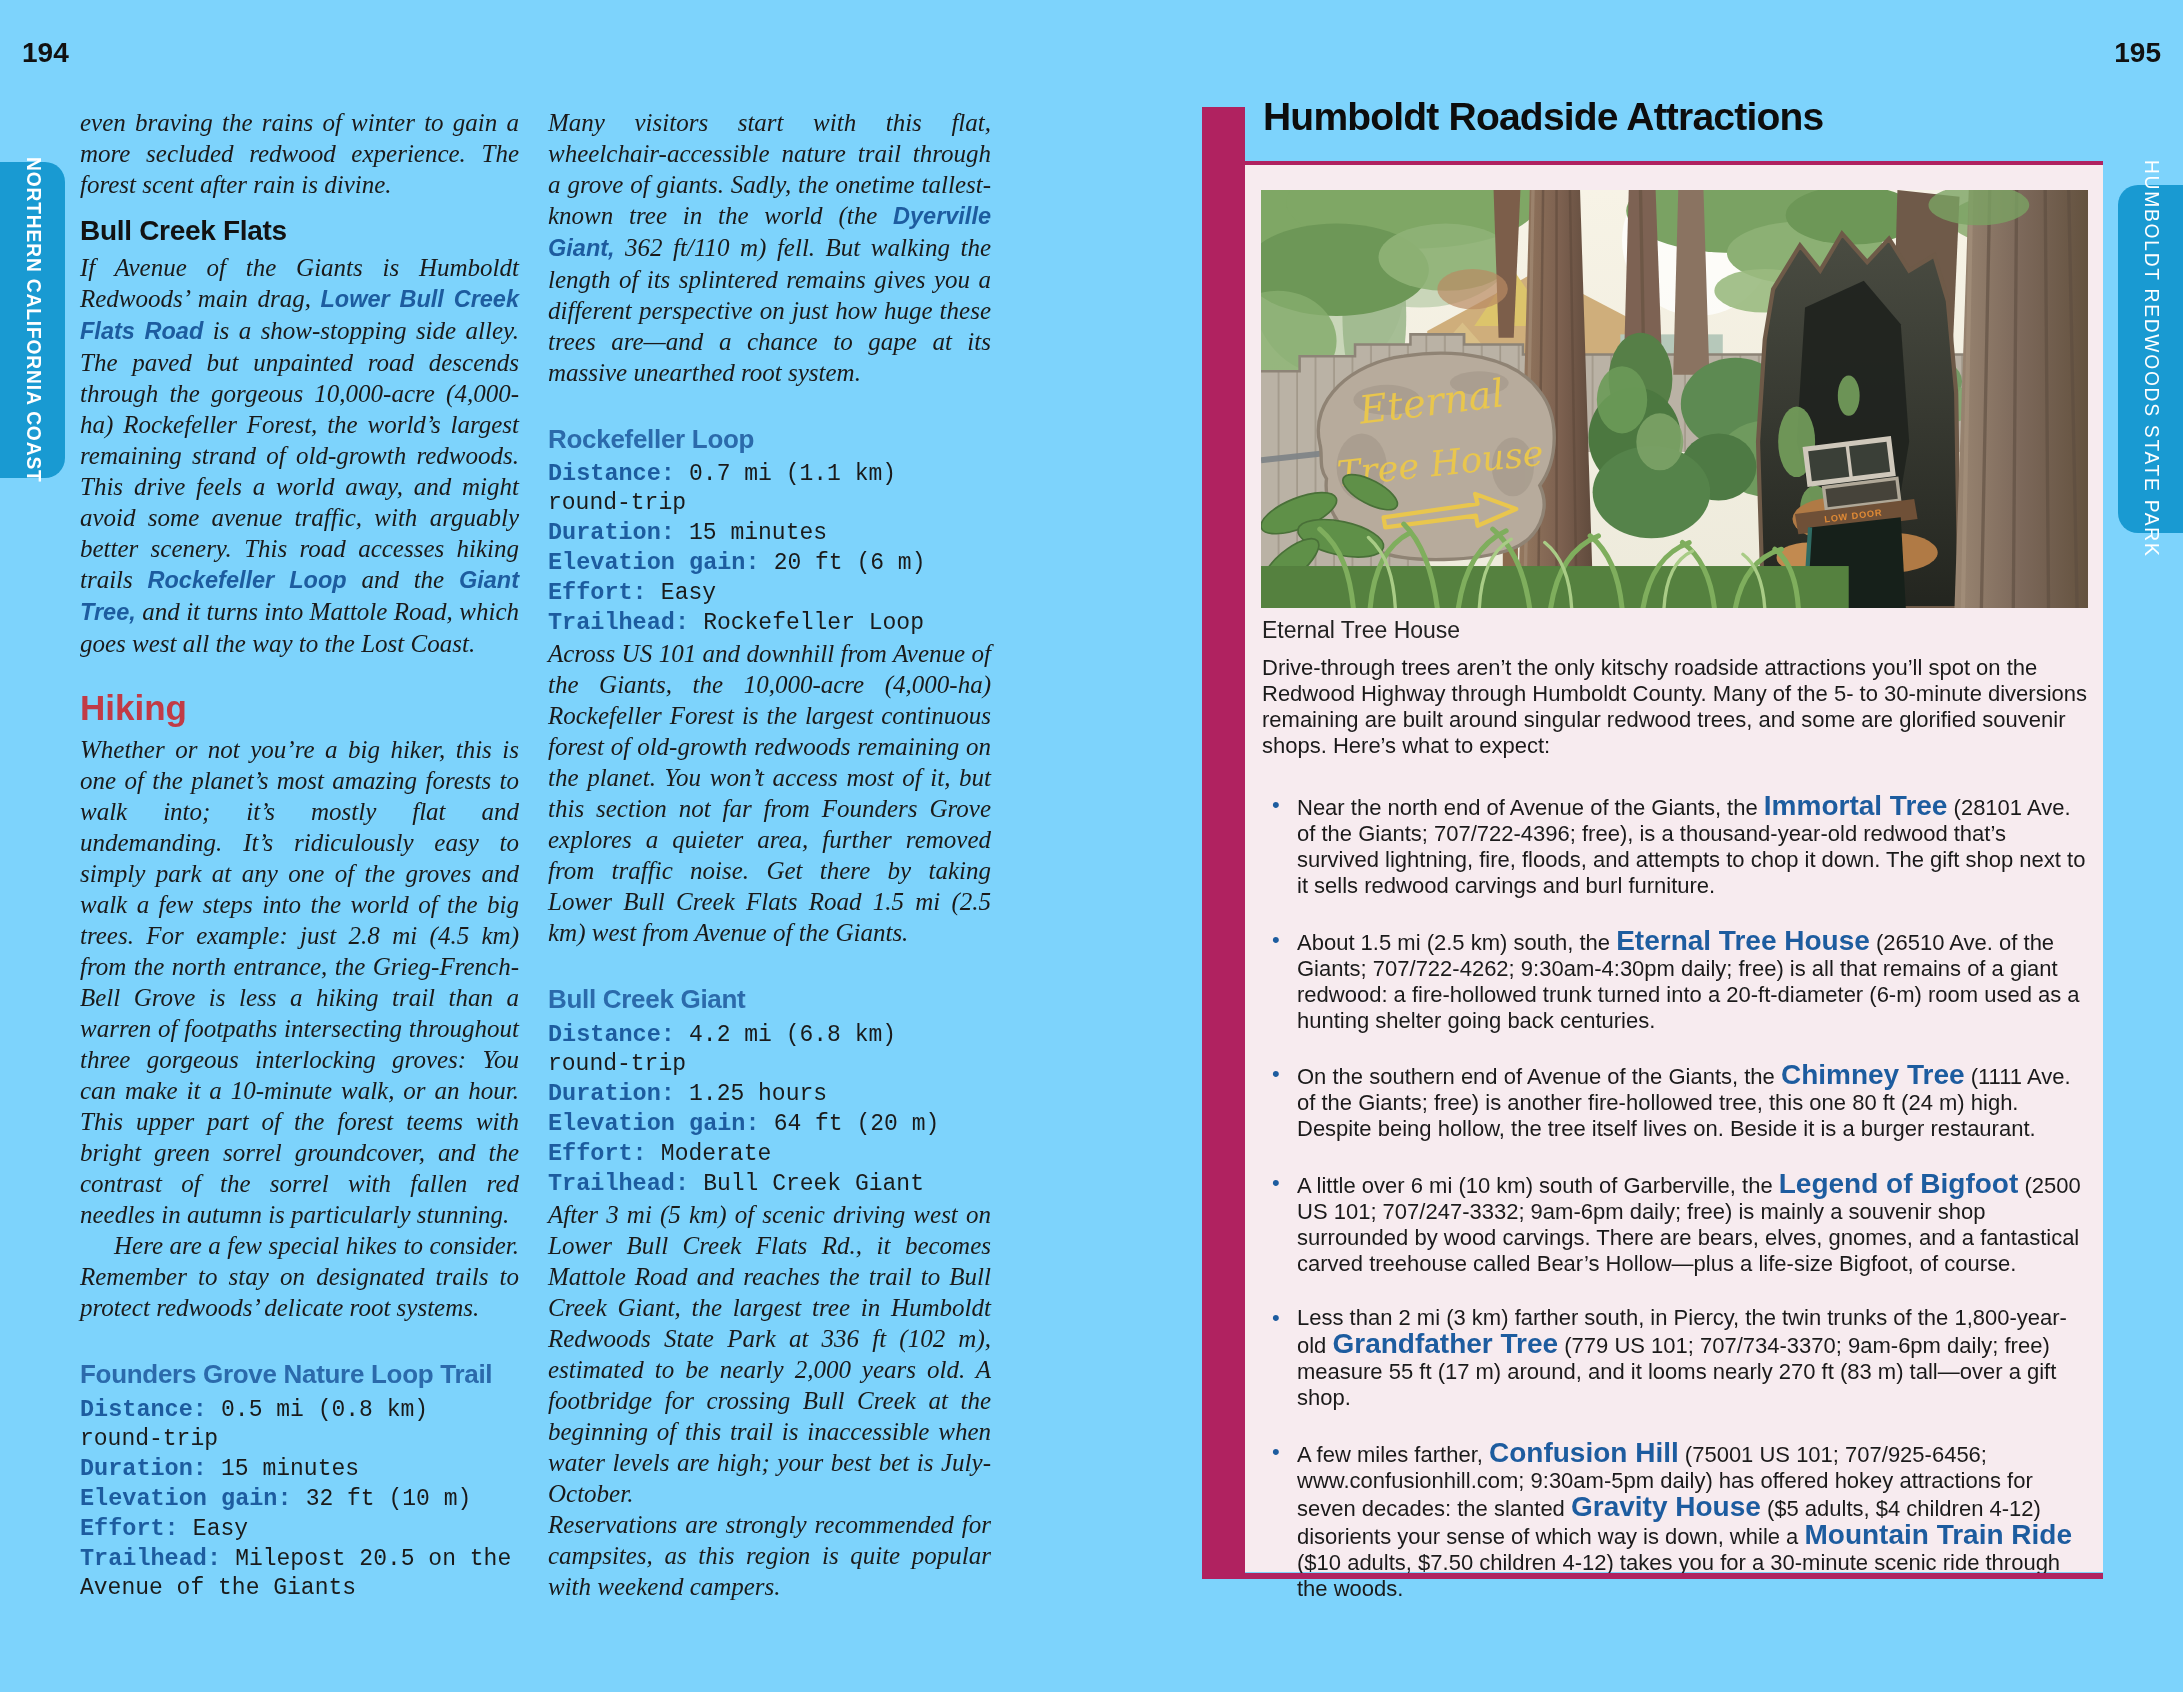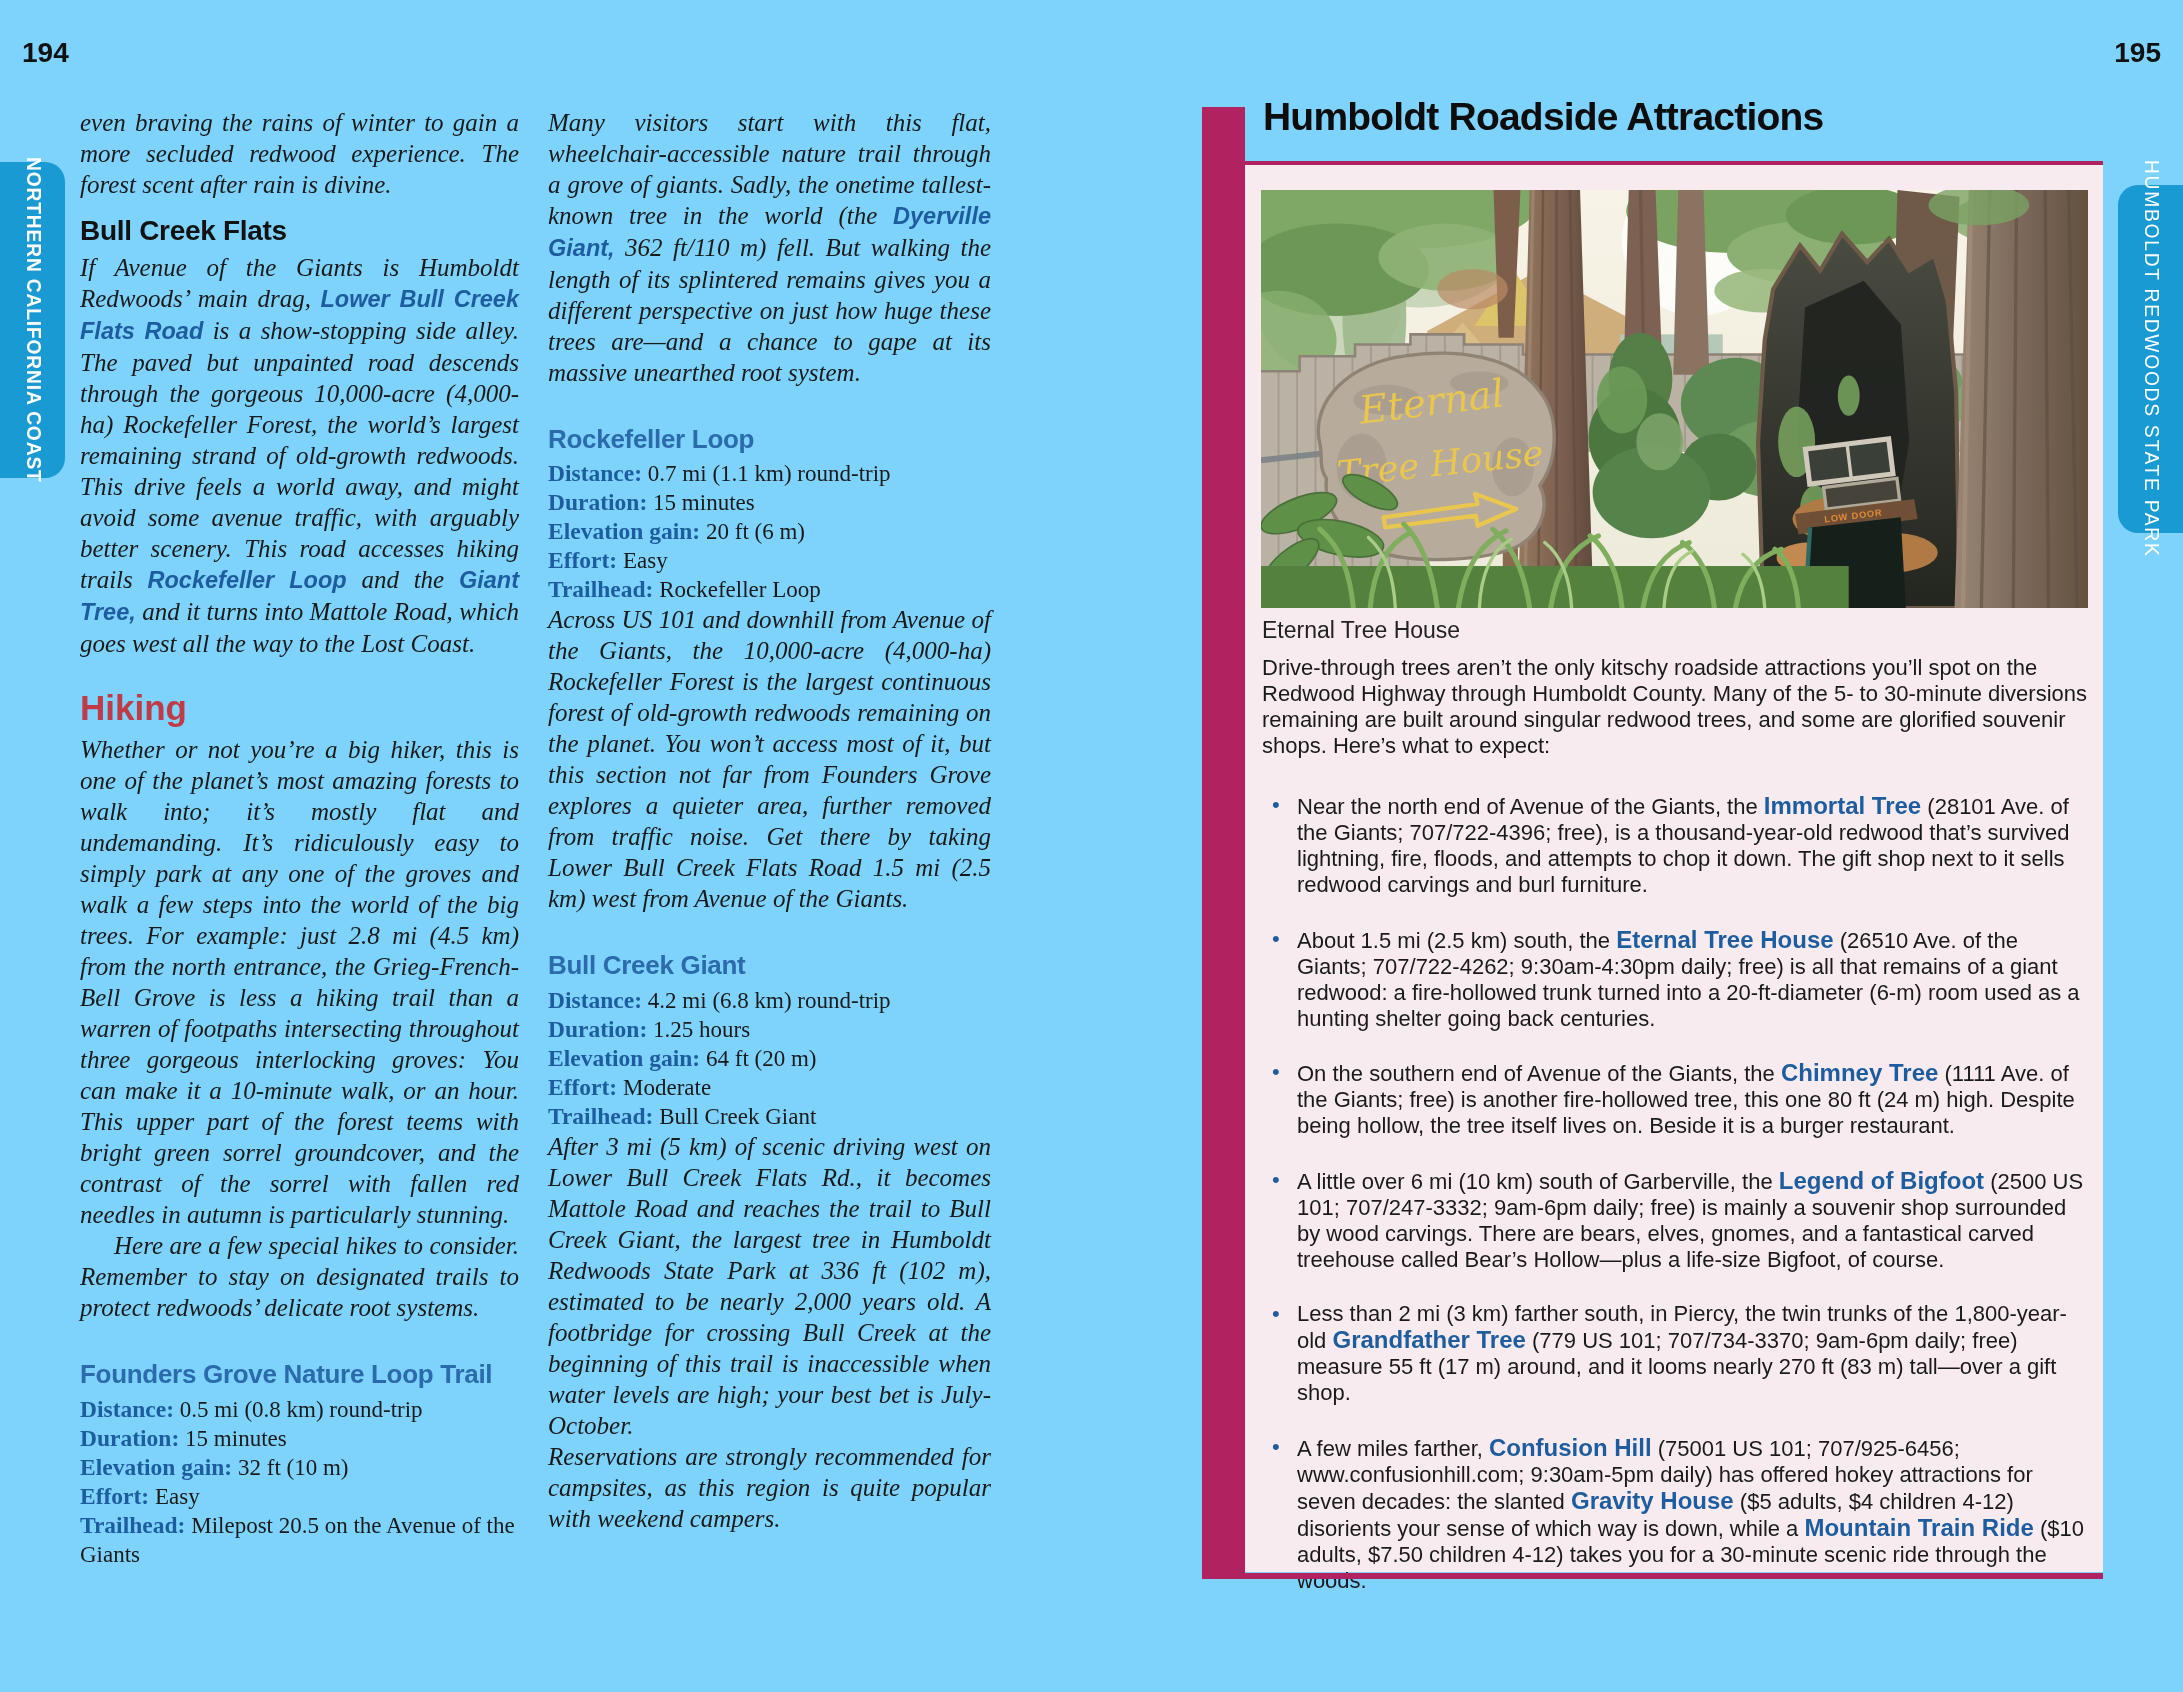--- a/index.html
+++ b/index.html
@@ -30,36 +30,36 @@
   
   .col{position:absolute;top:107px;text-align:justify;font-size:25px;line-height:31px;color:var(--ink);}
   .col1{left:80px;width:439px;}
   .col2{left:548px;width:443px;}
   p.body-para{margin:0;font-style:italic;}
   p.body-para.indent{text-indent:34px;}
   .bb{font-family:"Liberation Sans",sans-serif;font-weight:700;color:var(--link-blue);font-size:23.5px;}
   h3.subhead{font:700 28px/35px "Liberation Sans",sans-serif;color:#121212;margin:12.6px 0 4.2px;text-align:left;letter-spacing:-0.3px;}
   h2.section-head{font:700 35px/42px "Liberation Sans",sans-serif;color:var(--red);margin:28.6px 0 5px;text-align:left;}
   h4.trail-head{font:700 26px/34px "Liberation Sans",sans-serif;color:var(--trail-blue);margin:34px 0 3.4px;text-align:left;letter-spacing:-0.3px;}
-  .stats{font-family:Liberation Serif, serif;font-size:23px;line-height:29px;text-align:left;}
+  .stats{font-family:Liberation Mono, monospace;font-size:23px;line-height:29px;text-align:left;}
   .stat-label{font-weight:700;color:var(--link-blue);font-size:23.5px;}
   .stat-value{color:var(--ink);}
 
   
   .mag-bar{position:absolute;left:1202px;top:107px;width:43px;height:1471px;background:var(--magenta);}
   h1.box-title{position:absolute;left:1263px;top:92px;margin:0;font:700 39px/49px "Liberation Sans",sans-serif;
                color:#0d0d0d;letter-spacing:-0.8px;}
   .title-rule{position:absolute;left:1245px;top:161px;width:858px;height:4.2px;background:var(--magenta);}
   .pink-box{position:absolute;left:1245px;top:165px;width:858px;height:1407px;background:var(--pink);}
   .bottom-rule{position:absolute;left:1202px;top:1573px;width:901px;height:5.9px;background:var(--magenta);}
   .photo{position:absolute;left:16px;top:25px;width:827px;height:418px;display:block;}
   .caption{position:absolute;left:17px;top:452px;font:23px "Liberation Sans",sans-serif;color:#222;}
   .sidebar-text{position:absolute;left:17px;top:490px;width:826px;
                 font-family:"Liberation Sans",sans-serif;font-size:22px;line-height:26px;color:var(--ink);}
-  .sidebar-text .bb{font-size:24px;}
+  .sidebar-text .bb{font-size:28px;}
   p.intro{margin:0 0 34px;}
   ul.attractions{list-style:none;margin:0;padding:0;}
   ul.attractions li{position:relative;padding-left:35px;margin-bottom:28.6px;}
   ul.attractions .dot{position:absolute;left:10px;top:-0.8px;color:var(--link-blue);font-size:22px;}
 </style>
 </head>
 <body>
 
 <div class="spread">
 

